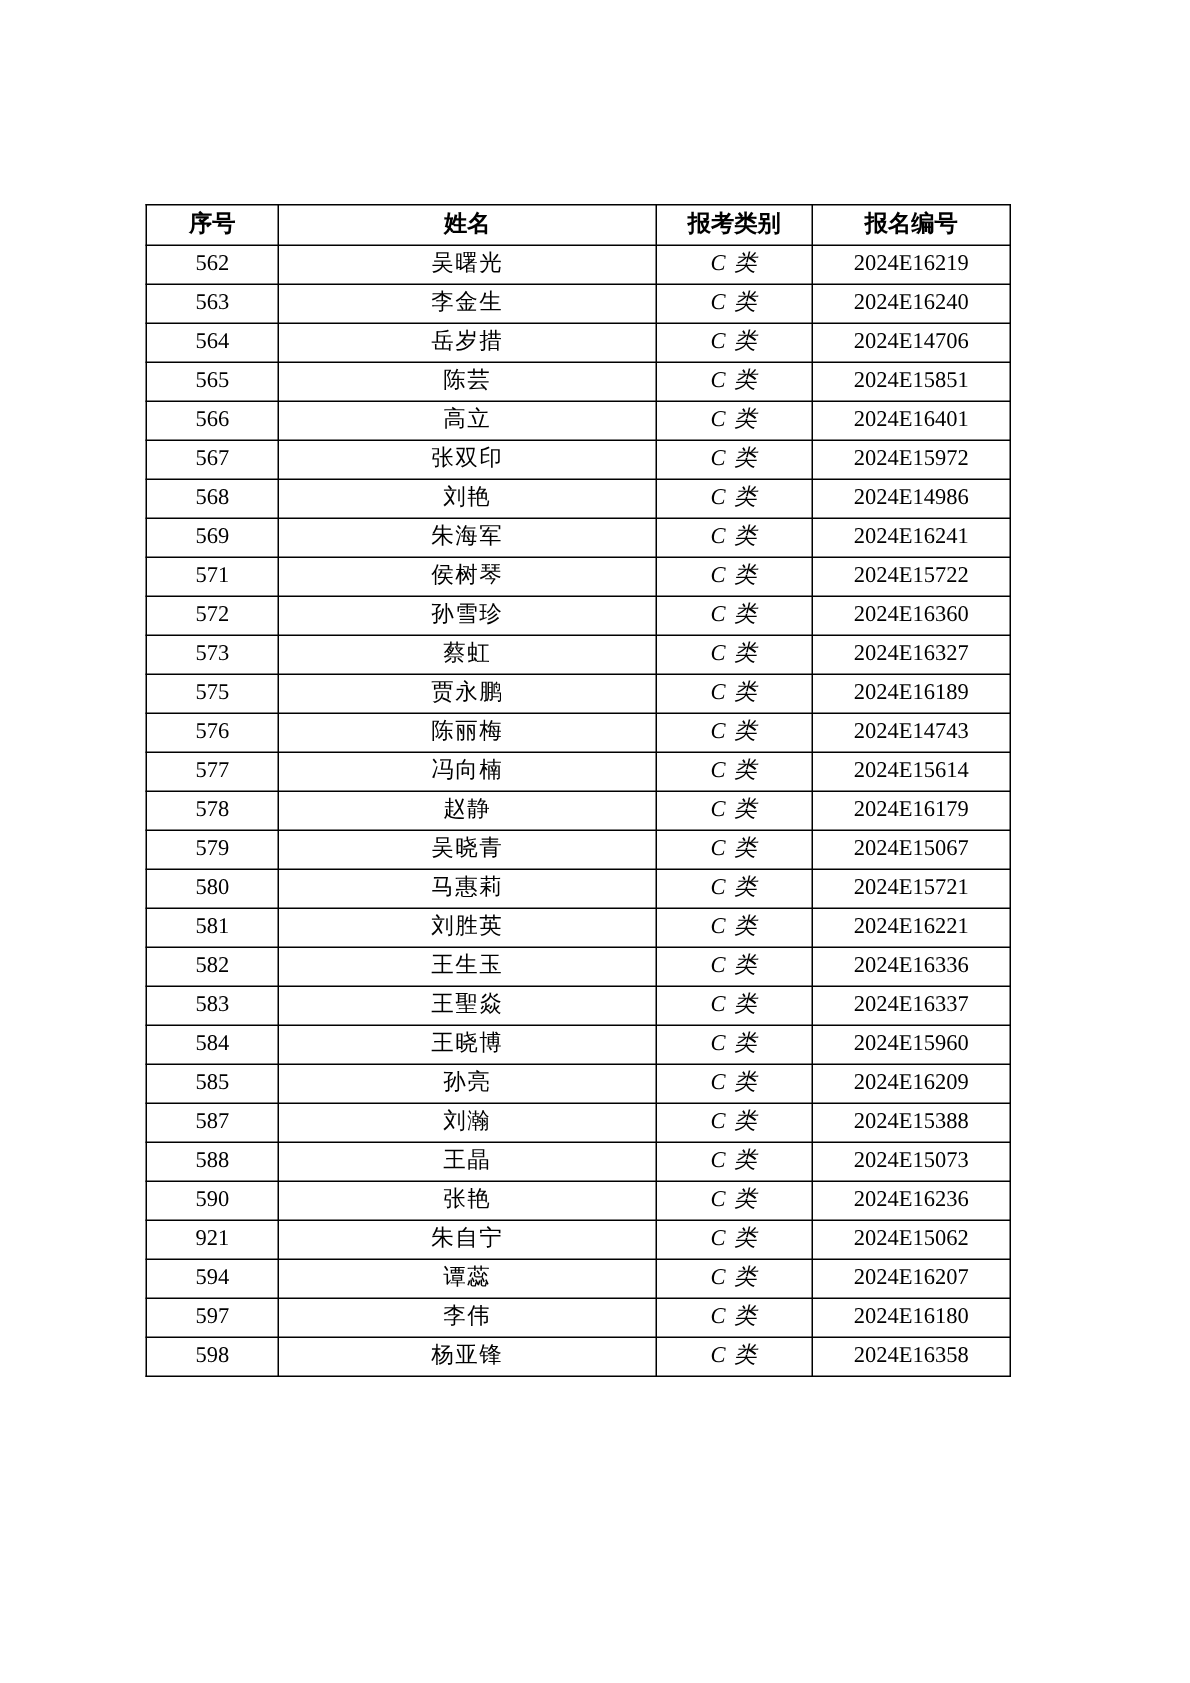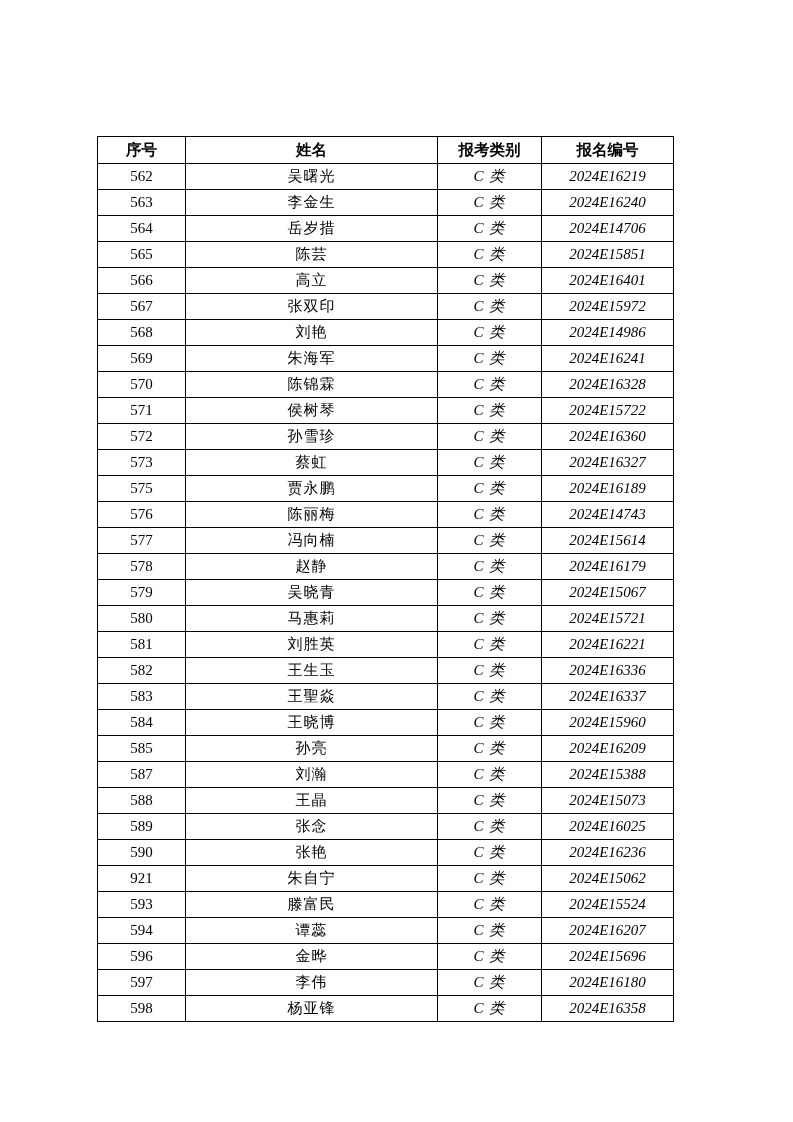--- a/index.html
+++ b/index.html
@@ -50,21 +50,20 @@
 
   td.cell-name {
     letter-spacing: 1px;
   }
   td.cell-category {
     letter-spacing: 1px;
     font-style: italic;
   }
   td.cell-regno {
     font-size: 14.5px;
-    font-style: italic;
   }
 </style>
 </head>
 <body>
 
 <div class="page">
   <table class="roster">
     <colgroup>
       <col class="c-index">
       <col class="c-name">
@@ -122,26 +121,20 @@
           <td class="cell-category">C 类</td>
           <td class="cell-regno">2024E14986</td>
         </tr>
         <tr>
           <td class="cell-index">569</td>
           <td class="cell-name">朱海军</td>
           <td class="cell-category">C 类</td>
           <td class="cell-regno">2024E16241</td>
         </tr>
         <tr>
-          <td class="cell-index">570</td>
-          <td class="cell-name">陈锦霖</td>
-          <td class="cell-category">C 类</td>
-          <td class="cell-regno">2024E16328</td>
-        </tr>
-        <tr>
           <td class="cell-index">571</td>
           <td class="cell-name">侯树琴</td>
           <td class="cell-category">C 类</td>
           <td class="cell-regno">2024E15722</td>
         </tr>
         <tr>
           <td class="cell-index">572</td>
           <td class="cell-name">孙雪珍</td>
           <td class="cell-category">C 类</td>
           <td class="cell-regno">2024E16360</td>
@@ -224,56 +217,38 @@
           <td class="cell-category">C 类</td>
           <td class="cell-regno">2024E15388</td>
         </tr>
         <tr>
           <td class="cell-index">588</td>
           <td class="cell-name">王晶</td>
           <td class="cell-category">C 类</td>
           <td class="cell-regno">2024E15073</td>
         </tr>
         <tr>
-          <td class="cell-index">589</td>
-          <td class="cell-name">张念</td>
-          <td class="cell-category">C 类</td>
-          <td class="cell-regno">2024E16025</td>
-        </tr>
-        <tr>
           <td class="cell-index">590</td>
           <td class="cell-name">张艳</td>
           <td class="cell-category">C 类</td>
           <td class="cell-regno">2024E16236</td>
         </tr>
         <tr>
           <td class="cell-index">921</td>
           <td class="cell-name">朱自宁</td>
           <td class="cell-category">C 类</td>
           <td class="cell-regno">2024E15062</td>
         </tr>
         <tr>
-          <td class="cell-index">593</td>
-          <td class="cell-name">滕富民</td>
-          <td class="cell-category">C 类</td>
-          <td class="cell-regno">2024E15524</td>
-        </tr>
-        <tr>
           <td class="cell-index">594</td>
           <td class="cell-name">谭蕊</td>
           <td class="cell-category">C 类</td>
           <td class="cell-regno">2024E16207</td>
         </tr>
         <tr>
-          <td class="cell-index">596</td>
-          <td class="cell-name">金晔</td>
-          <td class="cell-category">C 类</td>
-          <td class="cell-regno">2024E15696</td>
-        </tr>
-        <tr>
           <td class="cell-index">597</td>
           <td class="cell-name">李伟</td>
           <td class="cell-category">C 类</td>
           <td class="cell-regno">2024E16180</td>
         </tr>
         <tr>
           <td class="cell-index">598</td>
           <td class="cell-name">杨亚锋</td>
           <td class="cell-category">C 类</td>
           <td class="cell-regno">2024E16358</td>

